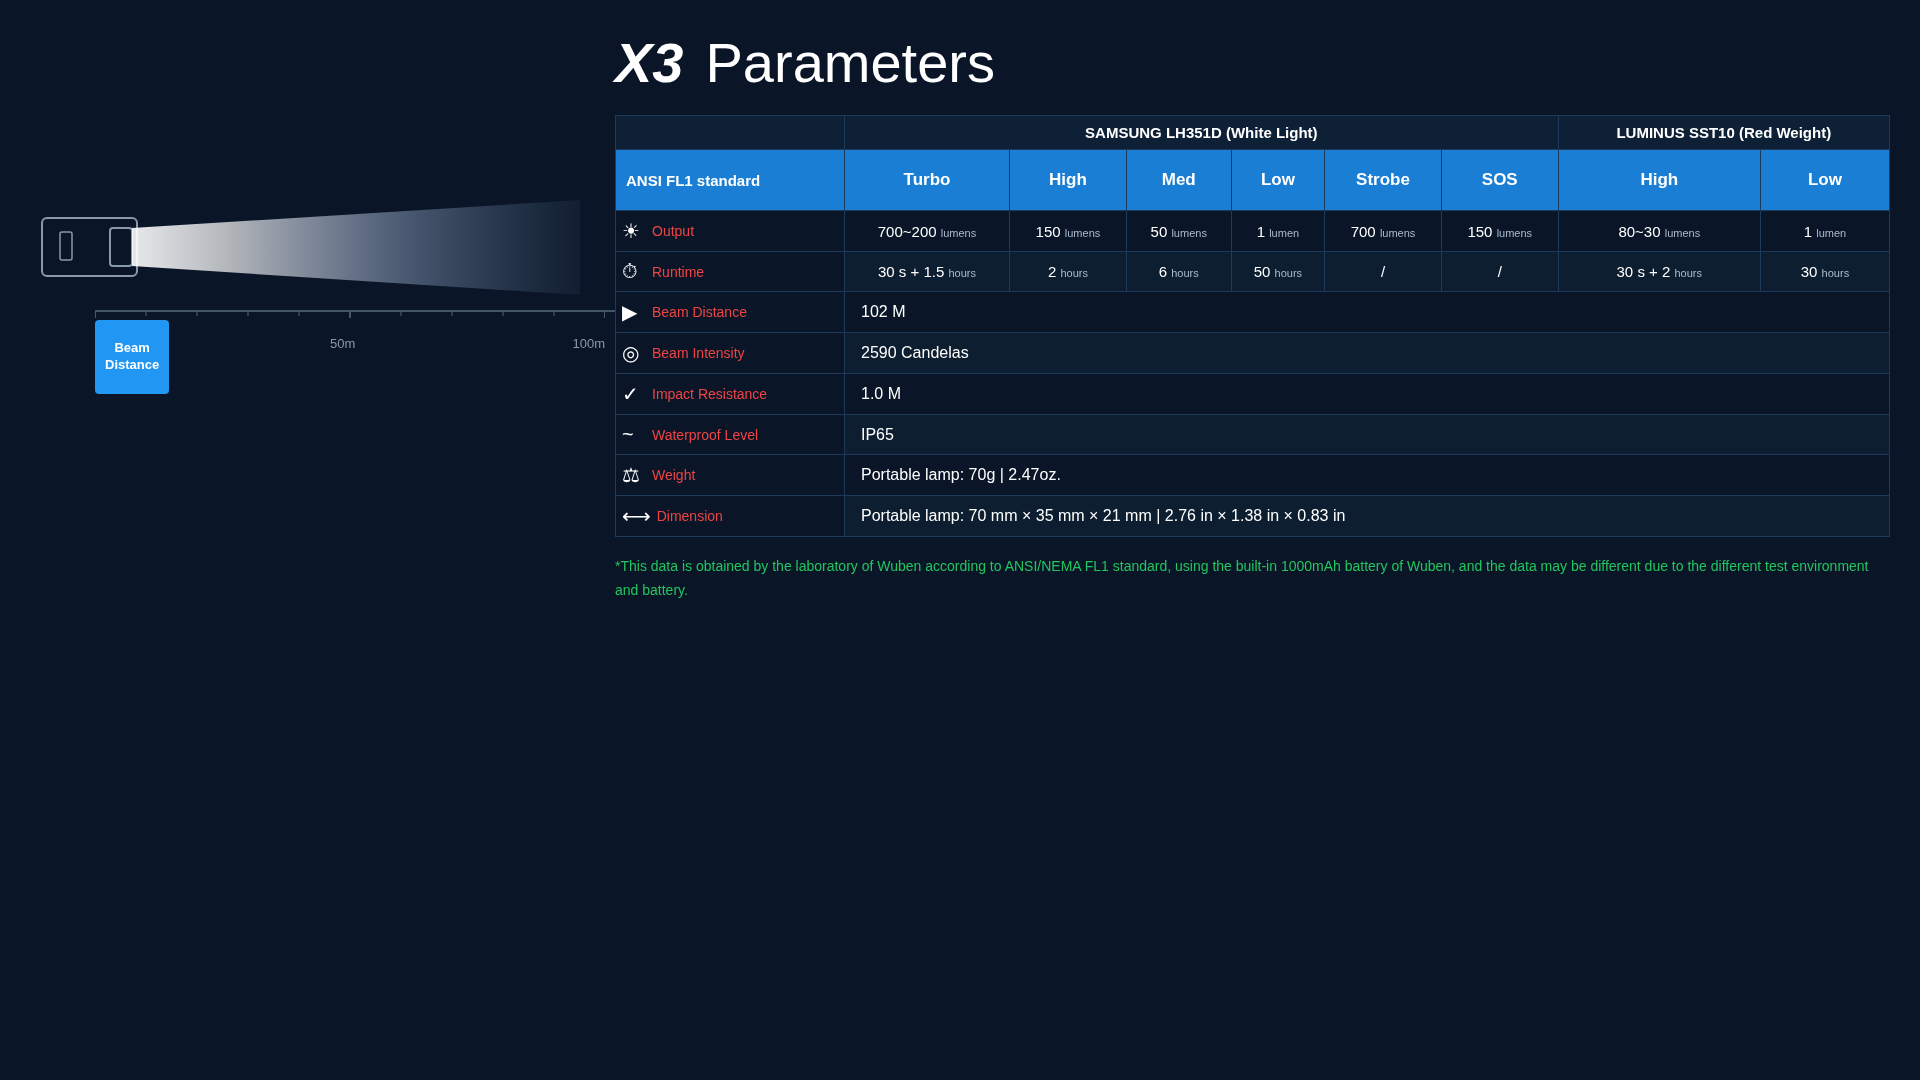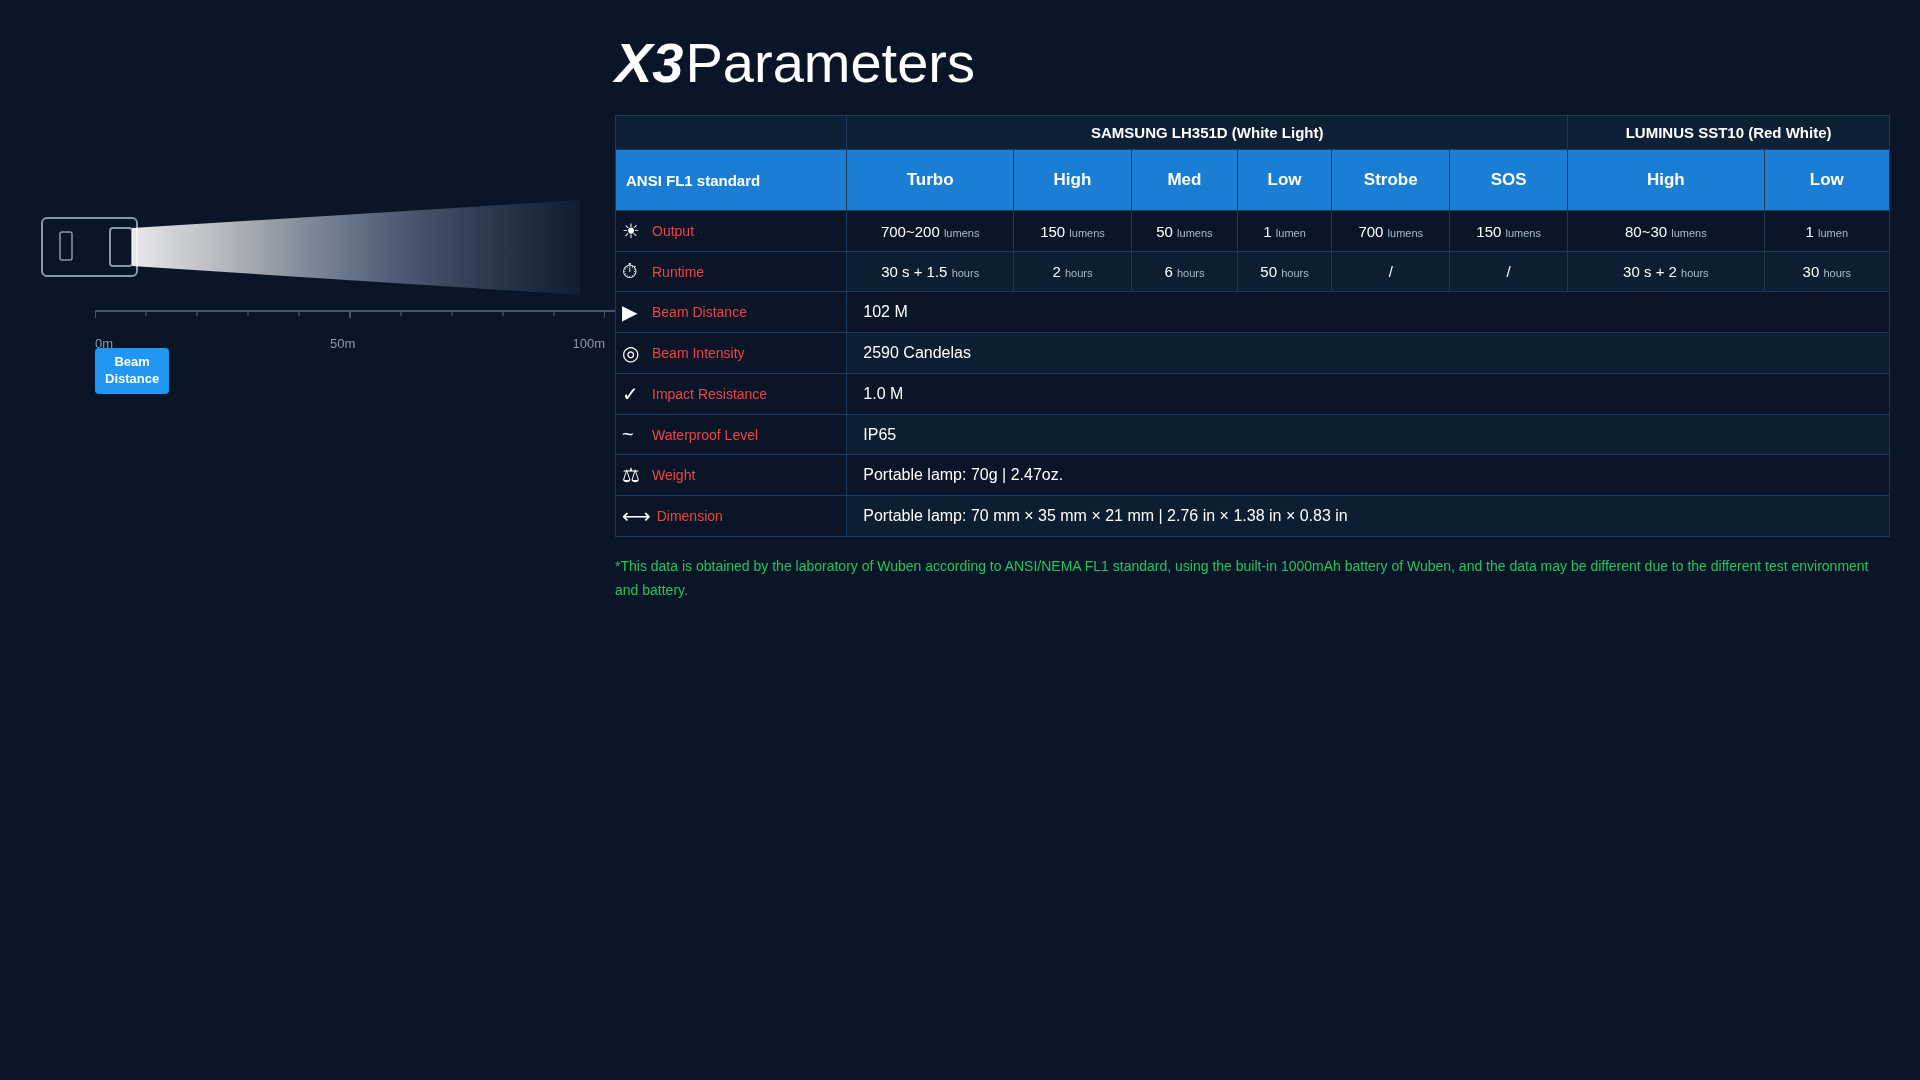--- a/index.html
+++ b/index.html
@@ -36,42 +36,42 @@
     }
 
     .beam-distance-badge {
       position: absolute;
       left: 55px;
       bottom: -35px;
       background: #2196f3;
       color: white;
       font-size: 13px;
       font-weight: bold;
-      padding: 6px 10px;
+      padding: 20px 10px;
       border-radius: 4px;
       line-height: 1.3;
       text-align: center;
     }
 
     
     .right-panel {
       position: absolute;
       left: 615px;
       top: 30px;
       width: 1275px;
     }
 
     .page-title {
       font-size: 56px;
       font-weight: 300;
       color: #ffffff;
       margin-bottom: 20px;
       display: flex;
       align-items: center;
-      gap: 2px;
+      gap: 22px;
     }
 
     .page-title .brand {
       font-weight: 900;
       font-style: italic;
       color: #ffffff;
     }
 
     
     .params-table {
@@ -258,21 +258,21 @@
     <span class="brand">X3</span>
     <span>Parameters</span>
   </div>
 
   <table class="params-table">
 
     <thead>
       <tr class="header-group-row">
         <th class="th-empty" rowspan="1"></th>
         <th class="th-samsung" colspan="6">SAMSUNG LH351D (White Light)</th>
-        <th class="th-luminus" colspan="2">LUMINUS SST10 (Red White)</th>
+        <th class="th-luminus" colspan="2">LUMINUS SST10 (Red Weight)</th>
       </tr>
 
       <tr class="mode-header-row">
         <th class="ansi-header">
           <div>ANSI FL1 standard</div>
         </th>
         <th>Turbo</th>
         <th>High</th>
         <th>Med</th>
         <th>Low</th>

